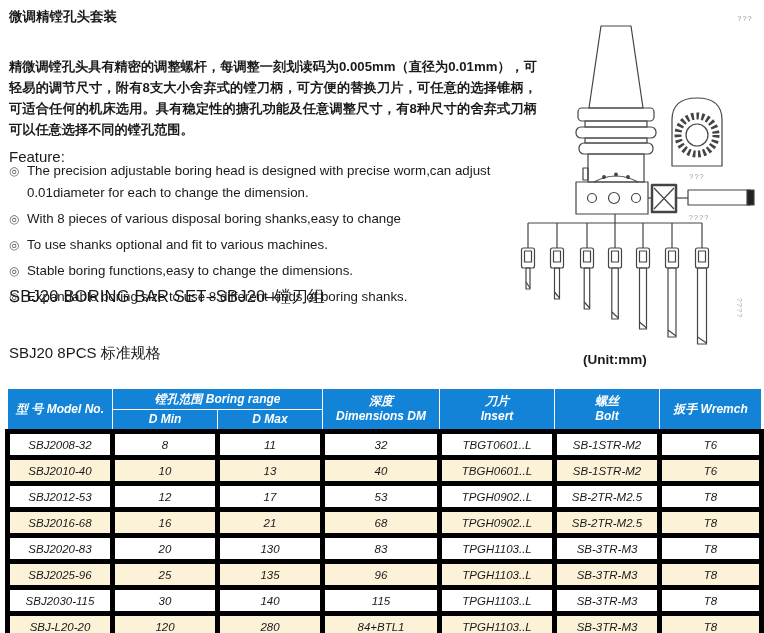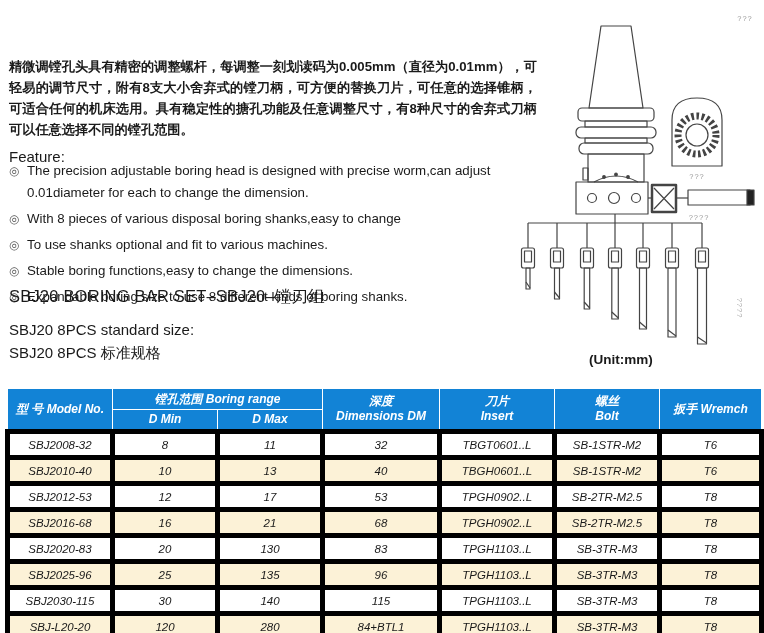--- a/index.html
+++ b/index.html
@@ -15,21 +15,21 @@
   .title-zh{position:absolute;left:9px;top:8px;font-size:13.5px;font-weight:bold;}
   .title-en{position:absolute;left:9px;top:31px;font-size:13.5px;font-weight:bold;letter-spacing:.2px;}
   .intro-p{position:absolute;left:9px;top:56px;width:528px;font-size:13.2px;font-weight:bold;line-height:21px;text-align:justify;}
   .feature-label{position:absolute;left:9px;top:148px;font-size:15px;}
   .feature-list{position:absolute;left:9px;top:160px;width:492px;margin:0;padding:0;list-style:none;}
   .feature-list li{display:flex;align-items:flex-start;margin:0 0 4px 0;font-size:13.3px;line-height:22px;}
   .feature-list .bullet{flex:0 0 18px;color:#555;font-size:12px;line-height:22px;}
   .section-title{position:absolute;left:9px;top:286px;font-size:16.5px;letter-spacing:.2px;}
   .subtitle-en{position:absolute;left:9px;top:321px;font-size:15px;}
   .subtitle-zh{position:absolute;left:9px;top:344px;font-size:15px;}
-  .unit-label{position:absolute;left:583px;top:352px;font-size:13.5px;font-weight:bold;margin-left:6px;}
+  .unit-label{position:absolute;left:583px;top:352px;font-size:13.5px;font-weight:bold;}
   .footnote{position:absolute;left:6px;top:606px;font-size:15px;}
 
   .illustration{position:absolute;left:500px;top:8px;width:264px;height:360px;}
 
   table.spec{position:absolute;left:5px;top:388px;width:754px;border-collapse:collapse;table-layout:fixed;
     border:1.5px solid #000;font-style:italic;}
   table.spec thead th{background:var(--blue);color:#fff;font-weight:bold;font-size:12px;
     border:1px solid #fff;padding:0;line-height:1.25;}
   table.spec thead tr.h1 th{height:20px;}
   table.spec thead tr.h2 th{height:19px;margin-left:48px;}
@@ -37,20 +37,21 @@
   table.spec tr.alt td{background:var(--cream);}
   .th-line{display:block;}
 
   svg text{font-family:"Liberation Sans",sans-serif;}
 </style>
 </head>
 <body>
 
 <div id="page">
 
+  <div class="title-zh">微调精镗孔头套装</div>
 
   <div class="intro-p">精微调镗孔头具有精密的调整螺杆，每调整一刻划读码为0.005mm（直径为0.01mm），可轻易的调节尺寸，附有8支大小舍弃式的镗刀柄，可方便的替换刀片，可任意的选择锥柄，可适合任何的机床选用。具有稳定性的搪孔功能及任意调整尺寸，有8种尺寸的舍弃式刀柄可以任意选择不同的镗孔范围。</div>
 
   <div class="feature-label">Feature:</div>
   <ul class="feature-list">
       <li>
         <span class="bullet">◎</span>
         <span>The precision adjustable boring head is designed with precise worm,can adjust 0.01diameter for each to change the dimension.</span>
       </li>
       <li>
@@ -65,21 +66,20 @@
         <span class="bullet">◎</span>
         <span>Stable boring functions,easy to change the dimensions.</span>
       </li>
       <li>
         <span class="bullet">◎</span>
         <span>Expandable boring size to use 8 different kinds of boring shanks.</span>
       </li>
     </ul>
 
   <div class="section-title">SBJ20 BORING BAR SET–SBJ20–镗刀组</div>
-  <div class="subtitle-en">SBJ20 8PCS standard size:</div>
   <div class="subtitle-zh">SBJ20 8PCS 标准规格</div>
 
   <div class="illustration">
     <svg width="264" height="360" viewBox="0 0 264 360">
       <g fill="none" stroke="#444" stroke-width="1.2" stroke-linejoin="round">
 
         <polygon points="101,18 131,18 143,100 89,100"></polygon>
 
         <rect x="78" y="100" width="76" height="13" rx="4"></rect>
         <rect x="85" y="113" width="62" height="6"></rect>

